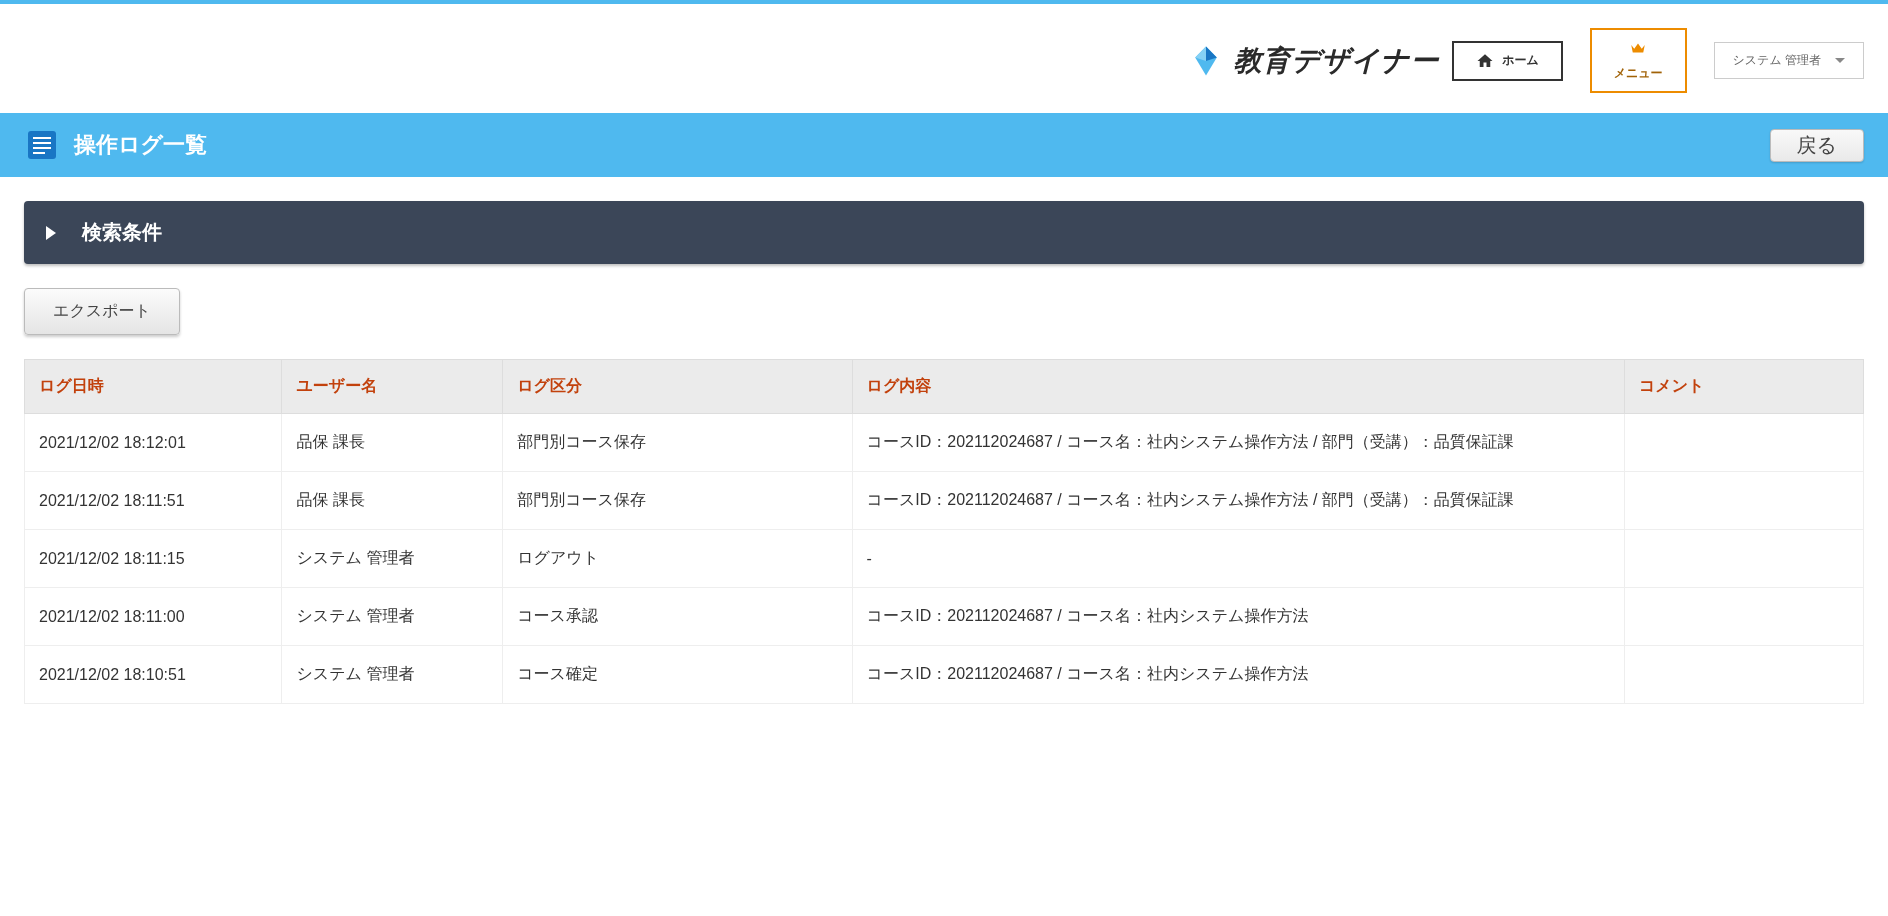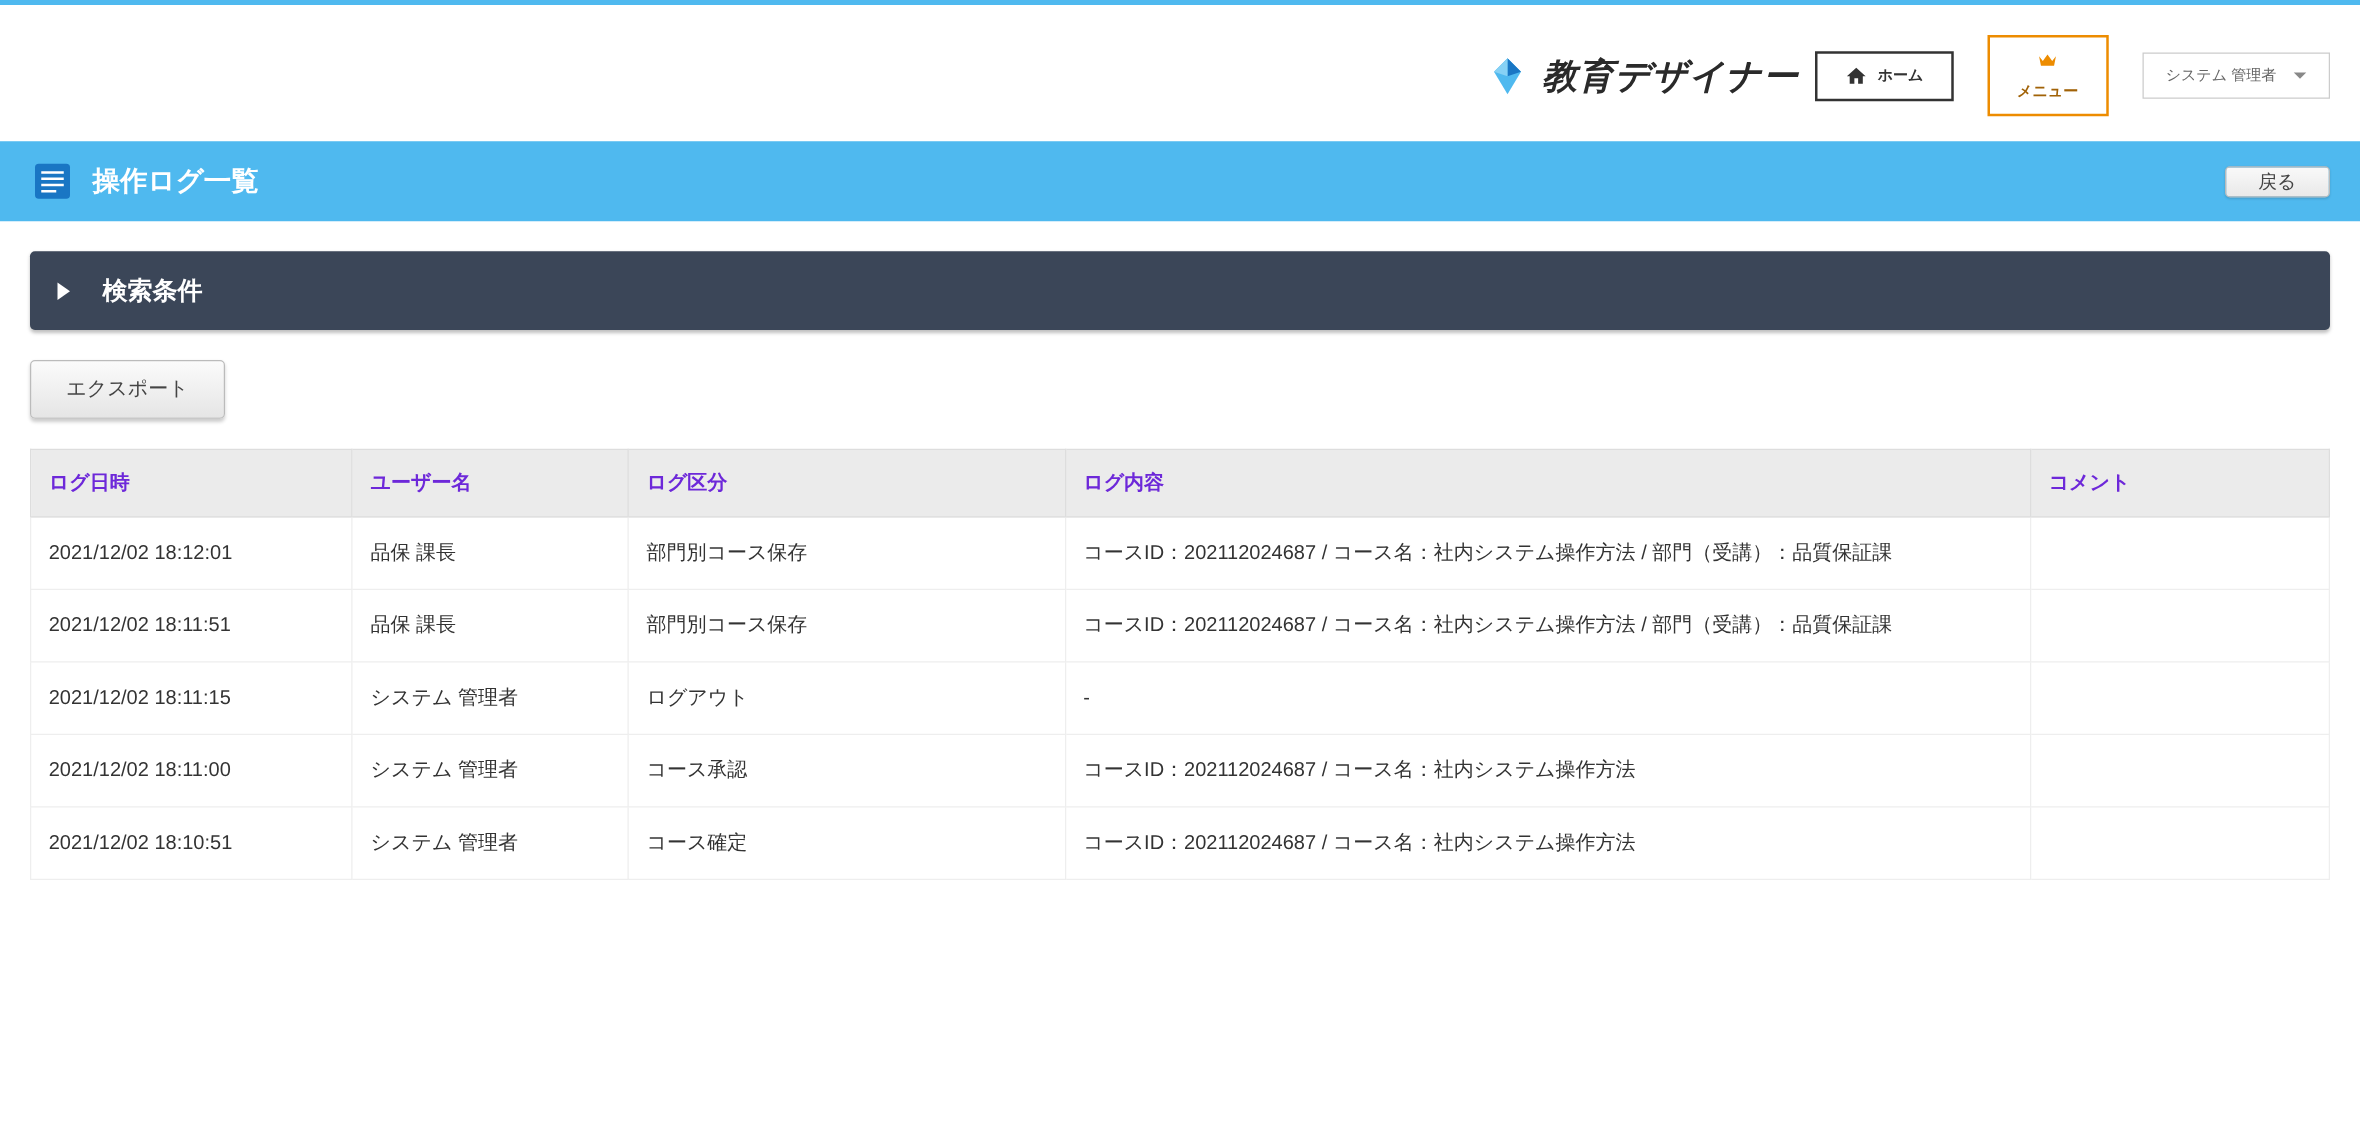--- a/index.html
+++ b/index.html
@@ -92,21 +92,21 @@
       color: #fff;
       font-size: 22px;
       font-weight: bold;
       text-align: right;
     }
     .btn-back {
       background: linear-gradient(#f9f9f9, #e9e9e9);
       border: 1px solid #bbb;
       border-radius: 4px;
       padding: 2px 26px;
-      font-size: 15px;
+      font-size: 20px;
       color: #444;
       cursor: pointer;
       box-shadow: 0 1px 2px rgba(0,0,0,0.15);
     }
     
     
     .content {
       padding: 24px;
     }
     
@@ -150,21 +150,21 @@
     
     
     .log-table {
       width: 100%;
       border-collapse: collapse;
       margin-top: 24px;
       border: 1px solid #ddd;
     }
     .log-table th {
       background: #ebebeb;
-      color: #6d28d9;
+      color: #c2410c;
       font-weight: bold;
       text-align: left;
       padding: 16px 14px;
       border: 1px solid #ddd;
       font-size: 16px;
     }
     .log-table td {
       padding: 18px 14px;
       border: 1px solid #eee;
       font-size: 16px;

